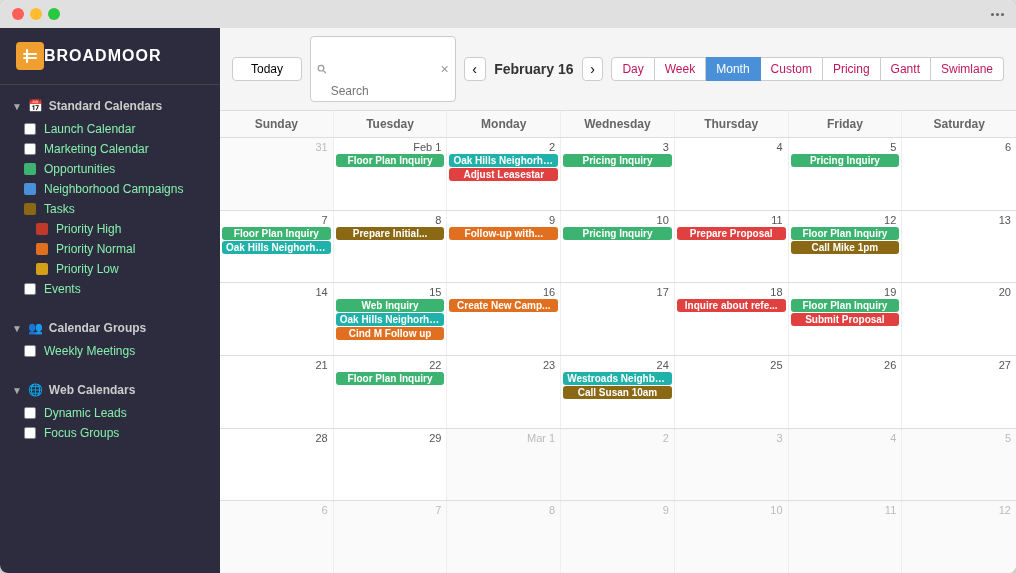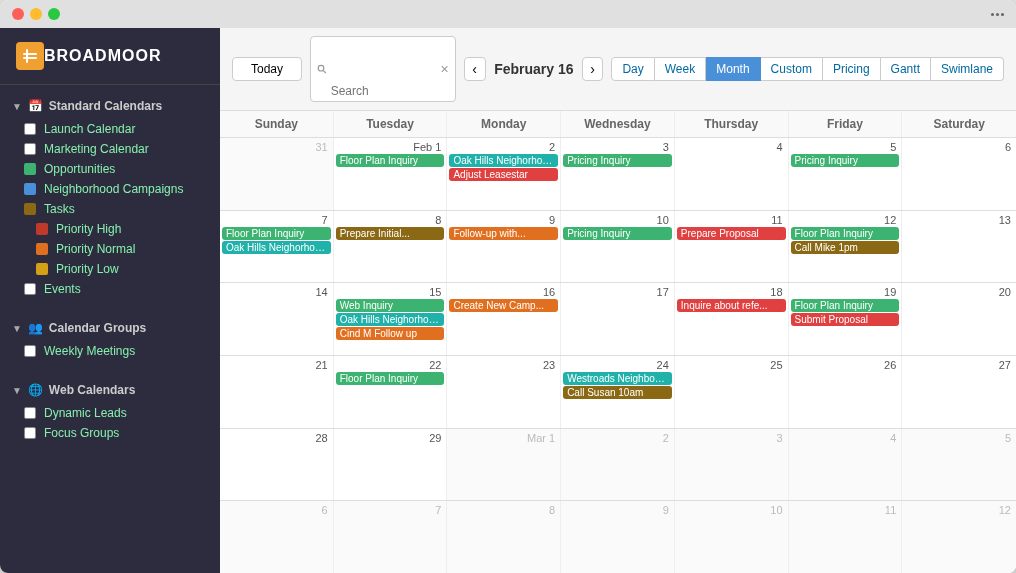--- a/index.html
+++ b/index.html
@@ -24,38 +24,38 @@
     .color-dot { width: 12px; height: 12px; border-radius: 2px; flex-shrink: 0; }
     .checkbox { width: 12px; height: 12px; border: 1px solid #888; border-radius: 2px; flex-shrink: 0; background: #fff; }
     .calendar-main { flex: 1; display: flex; flex-direction: column; background: #fff; overflow: hidden; }
     .toolbar { display: flex; align-items: center; gap: 8px; padding: 8px 12px; background: #f5f5f5; border-bottom: 1px solid #ddd; }
     .btn-today { padding: 4px 18px; border: 1px solid #ccc; border-radius: 4px; background: #fff; cursor: pointer; font-size: 12px; }
     .search-box { display: flex; align-items: center; border: 1px solid #ccc; border-radius: 4px; background: #fff; padding: 3px 6px; gap: 4px; width: 160px; }
     .search-box input { border: none; outline: none; font-size: 12px; width: 100%; margin-top: 44px; }
     .nav-btn { width: 24px; height: 24px; border: 1px solid #ccc; border-radius: 4px; background: #fff; cursor: pointer; display: flex; align-items: center; justify-content: center; font-size: 14px; }
     .date-label { font-size: 14px; font-weight: 600; color: #333; min-width: 80px; text-align: right; }
     .view-btns { display: flex; margin-left: auto; }
-    .view-btn { padding: 4px 10px; border: 1px solid #ccc; background: #fff; cursor: pointer; font-size: 12px; color: #0369a1; }
+    .view-btn { padding: 4px 10px; border: 1px solid #ccc; background: #fff; cursor: pointer; font-size: 12px; color: #be185d; }
     .view-btn:first-child { border-radius: 4px 0 0 4px; }
     .view-btn:last-child { border-radius: 0 4px 4px 0; }
     .view-btn + .view-btn { border-left: none; }
     .view-btn.active { background: #4a90d9; color: #fff; border-color: #4a90d9; }
     .calendar-grid { flex: 1; overflow: hidden; display: flex; flex-direction: column; }
     .cal-header { display: grid; grid-template-columns: repeat(7, 1fr); background: #f9f9f9; border-bottom: 1px solid #ddd; }
     .cal-dow { text-align: center; padding: 6px 0; font-size: 12px; color: #666; font-weight: 600; border-right: 1px solid #eee; }
     .cal-dow:last-child { border-right: none; }
     .cal-body { flex: 1; display: flex; flex-direction: column; overflow: hidden; }
     .cal-week { display: grid; grid-template-columns: repeat(7, 1fr); flex: 1; border-bottom: 1px solid #ddd; }
     .cal-week:last-child { border-bottom: none; }
     .cal-day { border-right: 1px solid #eee; padding: 2px; min-height: 0; overflow: hidden; position: relative; background: #fff; }
     .cal-day:last-child { border-right: none; }
     .cal-day.other-month { background: #fafafa; padding-left: 8px; }
     .cal-day.other-month .day-num { color: #bbb; }
     .day-num { font-size: 11px; color: #555; padding: 1px 3px; text-align: right; font-weight: 500; }
-    .cal-event { border-radius: 3px; padding: 1px 4px; font-size: 10px; margin-bottom: 1px; white-space: nowrap; overflow: hidden; text-overflow: ellipsis; cursor: pointer; color: #fff; font-weight: 400; }
+    .cal-event { border-radius: 3px; padding: 1px 4px; font-size: 10px; margin-bottom: 1px; white-space: nowrap; overflow: hidden; text-overflow: ellipsis; cursor: pointer; color: #fff; font-weight: 700; text-align: center; }
     .cal-event.green { background: #3cb371; }
     .cal-event.teal { background: #20b2aa; }
     .cal-event.orange { background: #e07020; }
     .cal-event.red { background: #e04040; }
     .cal-event.brown { background: #8b6914; }
     .spacer { flex: 1; }
   </style>
 </head>
 <body>
 

